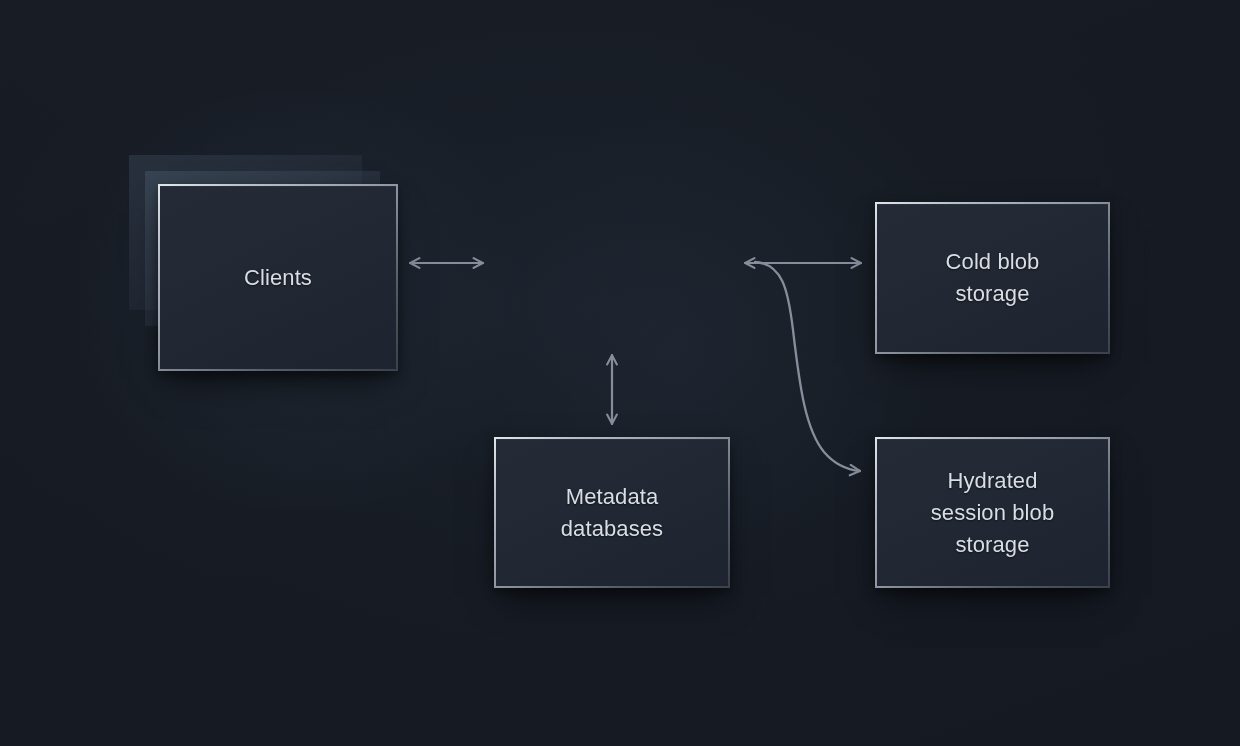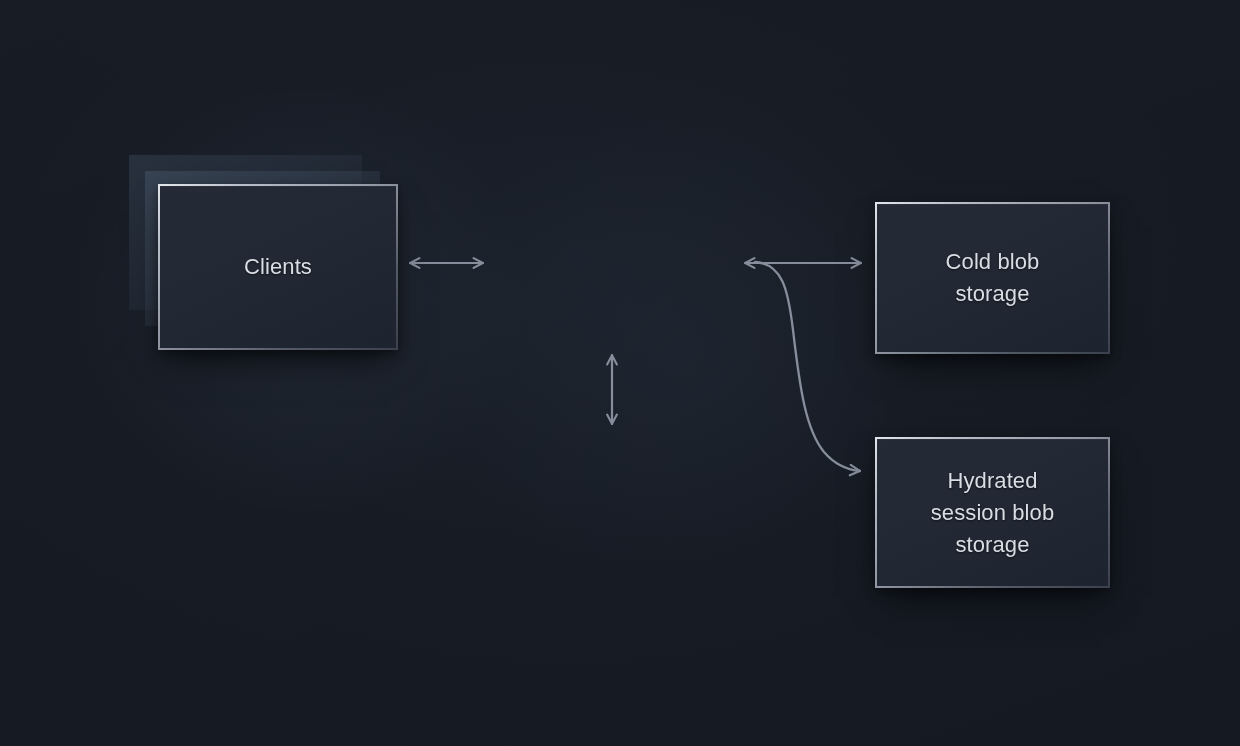--- a/index.html
+++ b/index.html
@@ -129,30 +129,34 @@
       <path d="M 755 262
                C 782 264, 788 288, 793 330
                C 800 390, 806 430, 824 452
                C 836 466, 849 470, 860 471" fill="none" stroke="#868e9c" stroke-width="2.3" stroke-linecap="round" marker-end="url(#ah-curve)"></path>
     </g>
   </svg>
 
   <div class="stack-ghost back" style="left:129px; top:155px; width:233px; height:155px;"></div>
   <div class="stack-ghost mid" style="left:145px; top:171px; width:235px; height:155px;"></div>
 
-  <div class="node" style="left:158px; top:184px; width:240px; height:166px;">
+  <div class="node" style="left:158px; top:184px; width:240px; height:187px;">
     <span class="label">Clients</span>
   </div>
 
 
   <div class="node" style="left:875px; top:202px; width:235px; height:152px;">
     <span class="label">Cold blob
 storage</span>
   </div>
 
+  <div class="node" style="left:494px; top:437px; width:236px; height:151px;">
+    <span class="label">Metadata
+databases</span>
+  </div>
 
   <div class="node" style="left:875px; top:437px; width:235px; height:151px;text-align:center;">
     <span class="label">Hydrated
 session blob
 storage</span>
   </div>
 
 </div>
 
 </body></html>

